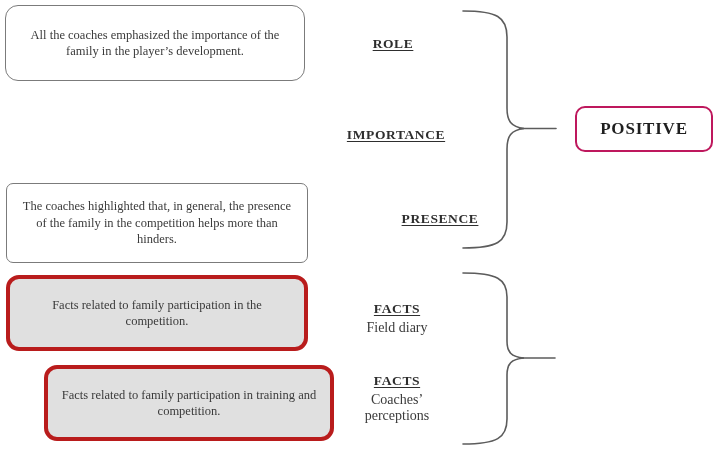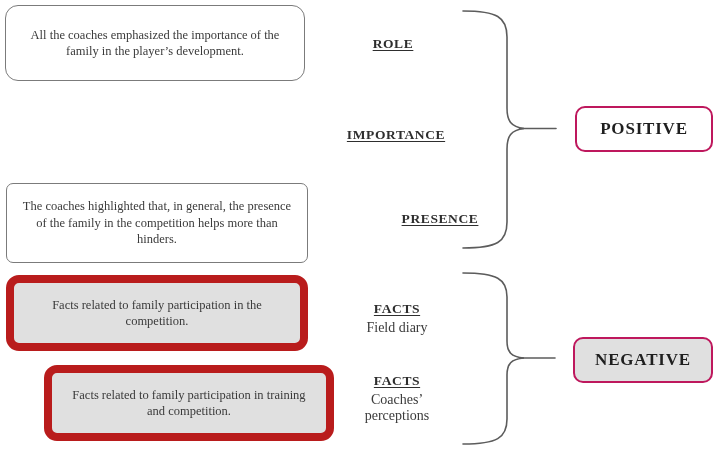--- a/index.html
+++ b/index.html
@@ -33,21 +33,21 @@
     align-items: center;
     justify-content: center;
     text-align: center;
     padding: 4px 12px;
     font-size: 12.5px;
     line-height: 16.5px;
     color: #3a3a3a;
   }
   .finding-box.gray {
     background: #e0e0e0;
-    border: 8px solid #b91c1c;
+    border: 4px solid #b91c1c;
   }
   .box1 { left: 5px;  top: 5px;   width: 300px; height: 76px; }
   .box2 { left: 6px;  top: 95px;  width: 302px; height: 79px; }
   .box3 { left: 6px;  top: 183px; width: 302px; height: 80px; border-radius: 7px; }
   .box4 { left: 6px;  top: 275px; width: 302px; height: 76px; }
   .box5 { left: 8px;  top: 365px; width: 290px; height: 76px; margin-left: 36px; }
   .category {
     position: absolute;
     transform: translateX(-50%);
     text-align: center;
@@ -135,17 +135,14 @@
     <span class="cat-subtitle">Field diary</span>
   </div>
   <div class="category cat5">
     <span class="cat-title">FACTS</span>
     <span class="cat-subtitle">Coaches’ perceptions</span>
   </div>
 
   <div class="outcome outcome1">
     <span>POSITIVE</span>
   </div>
-  <div class="outcome outcome2 gray">
-    <span>NEGATIVE</span>
-  </div>
 
 </div>
 
 </body></html>

